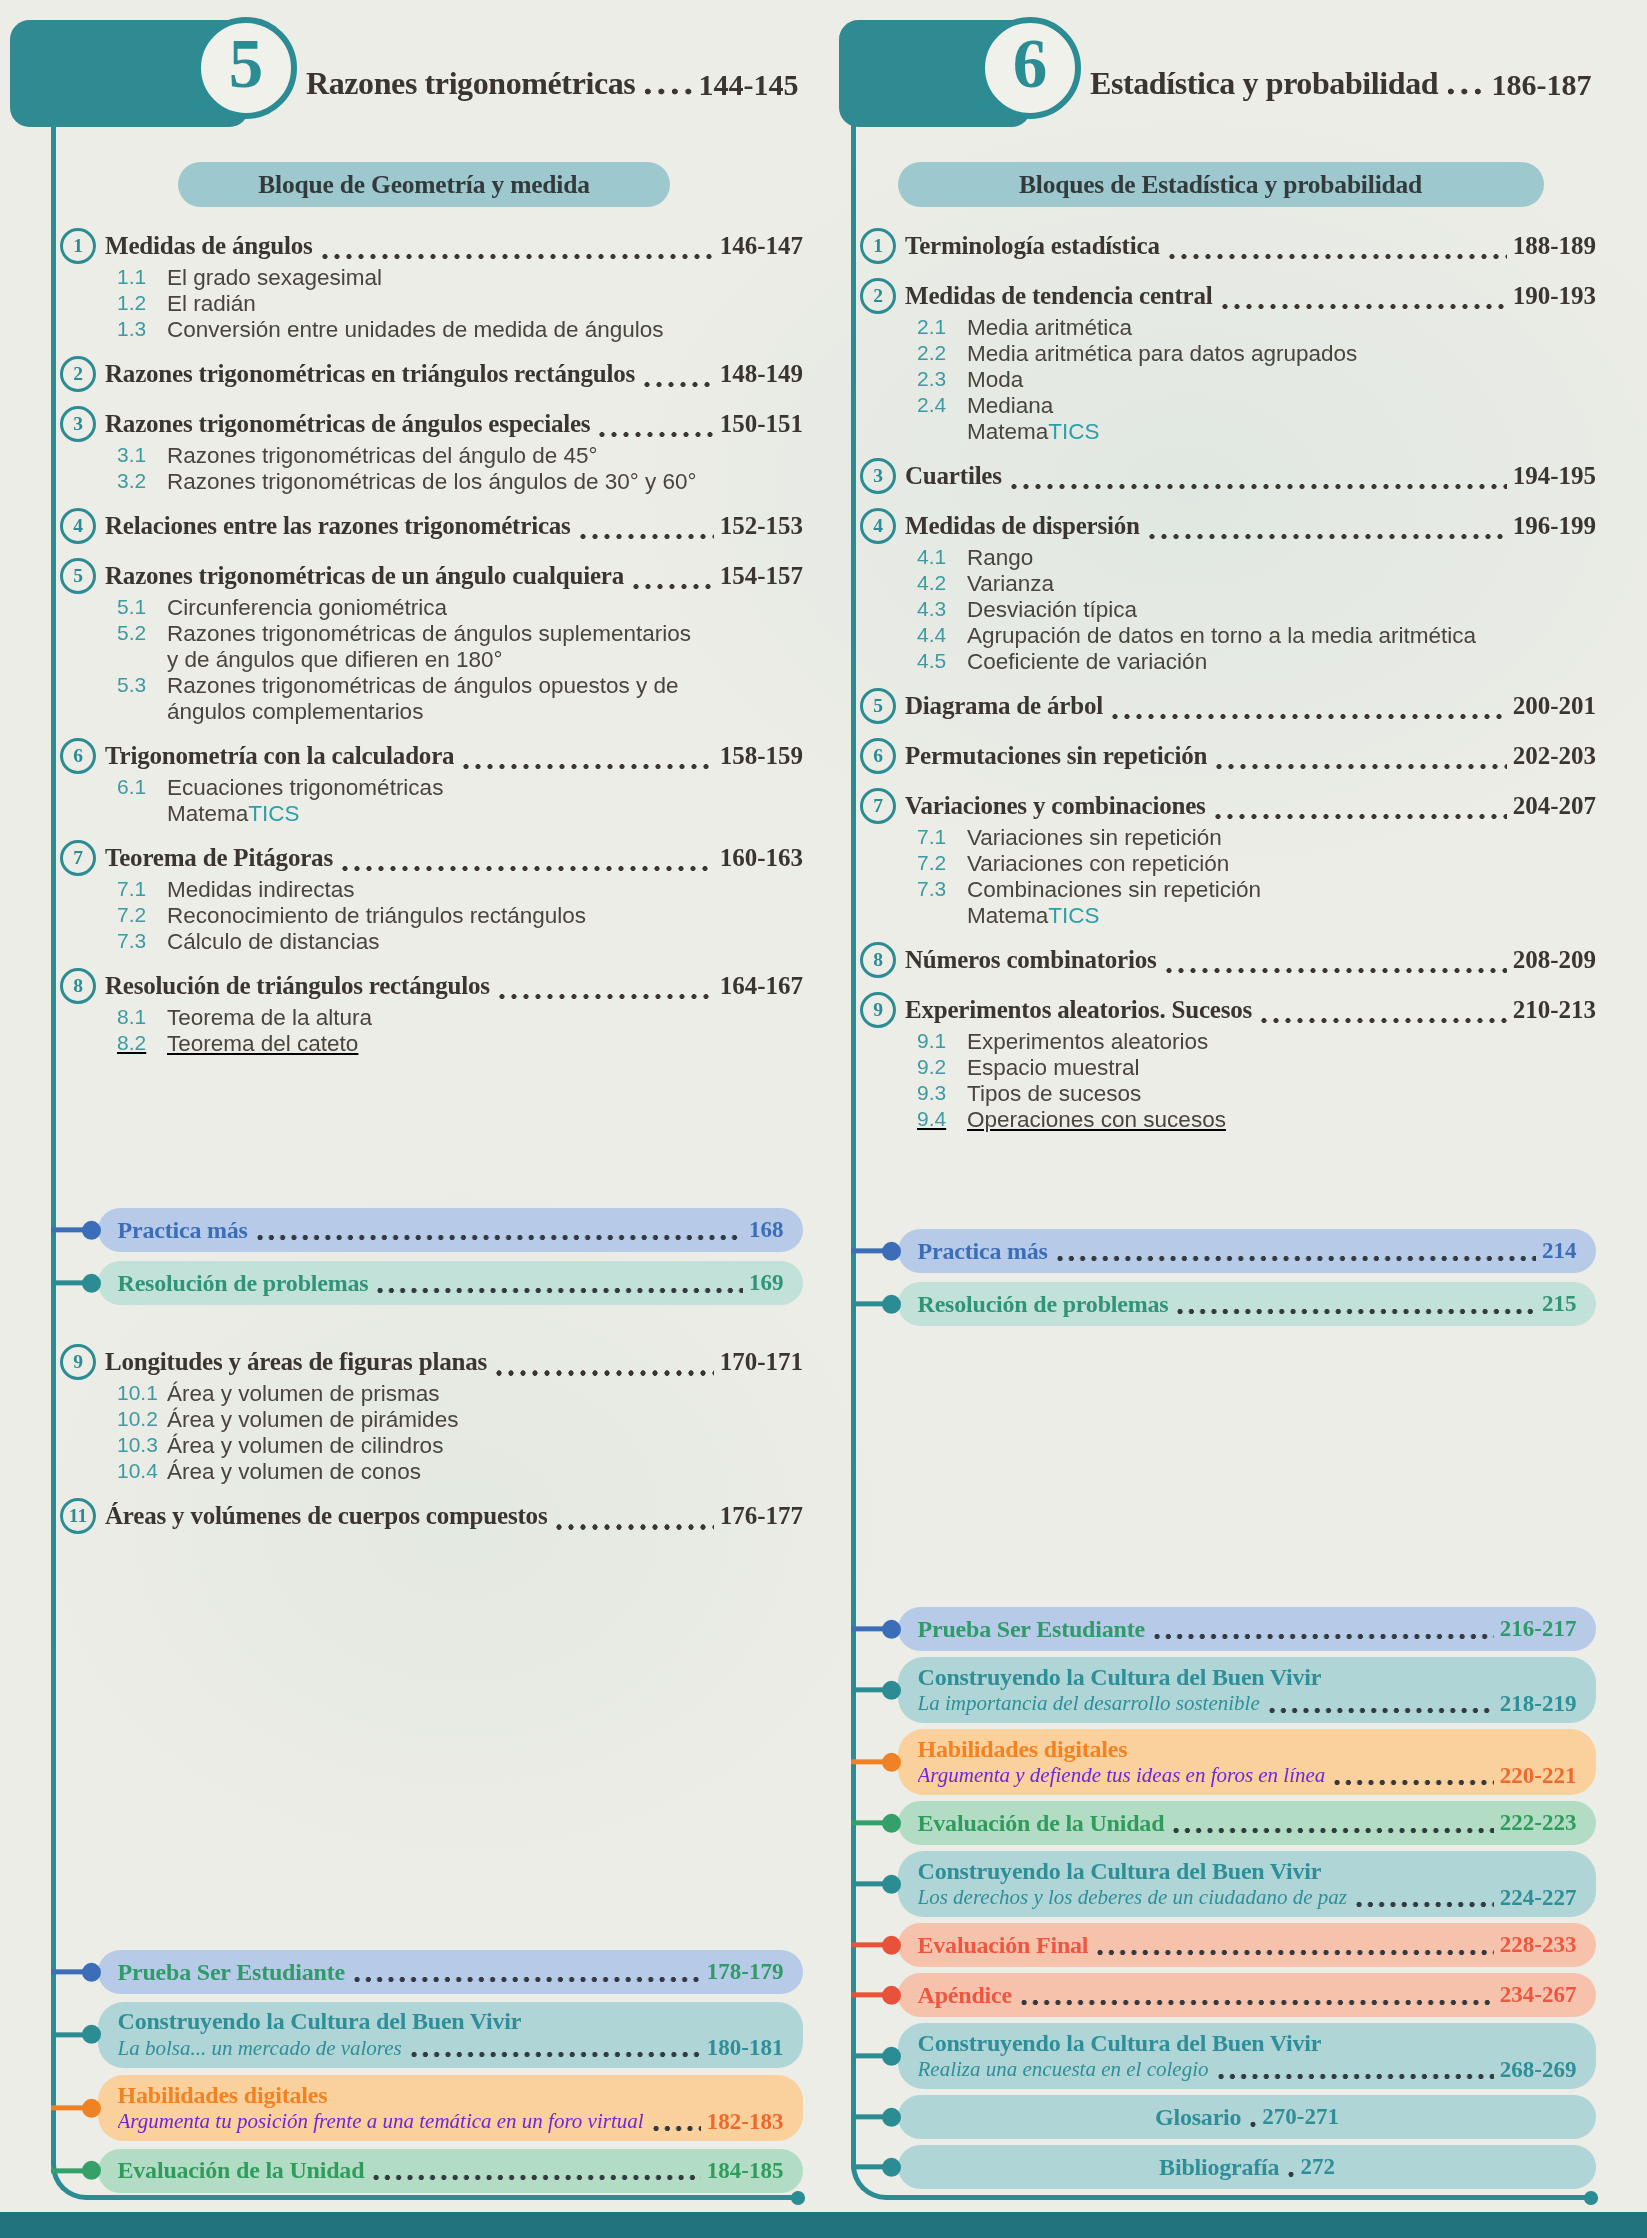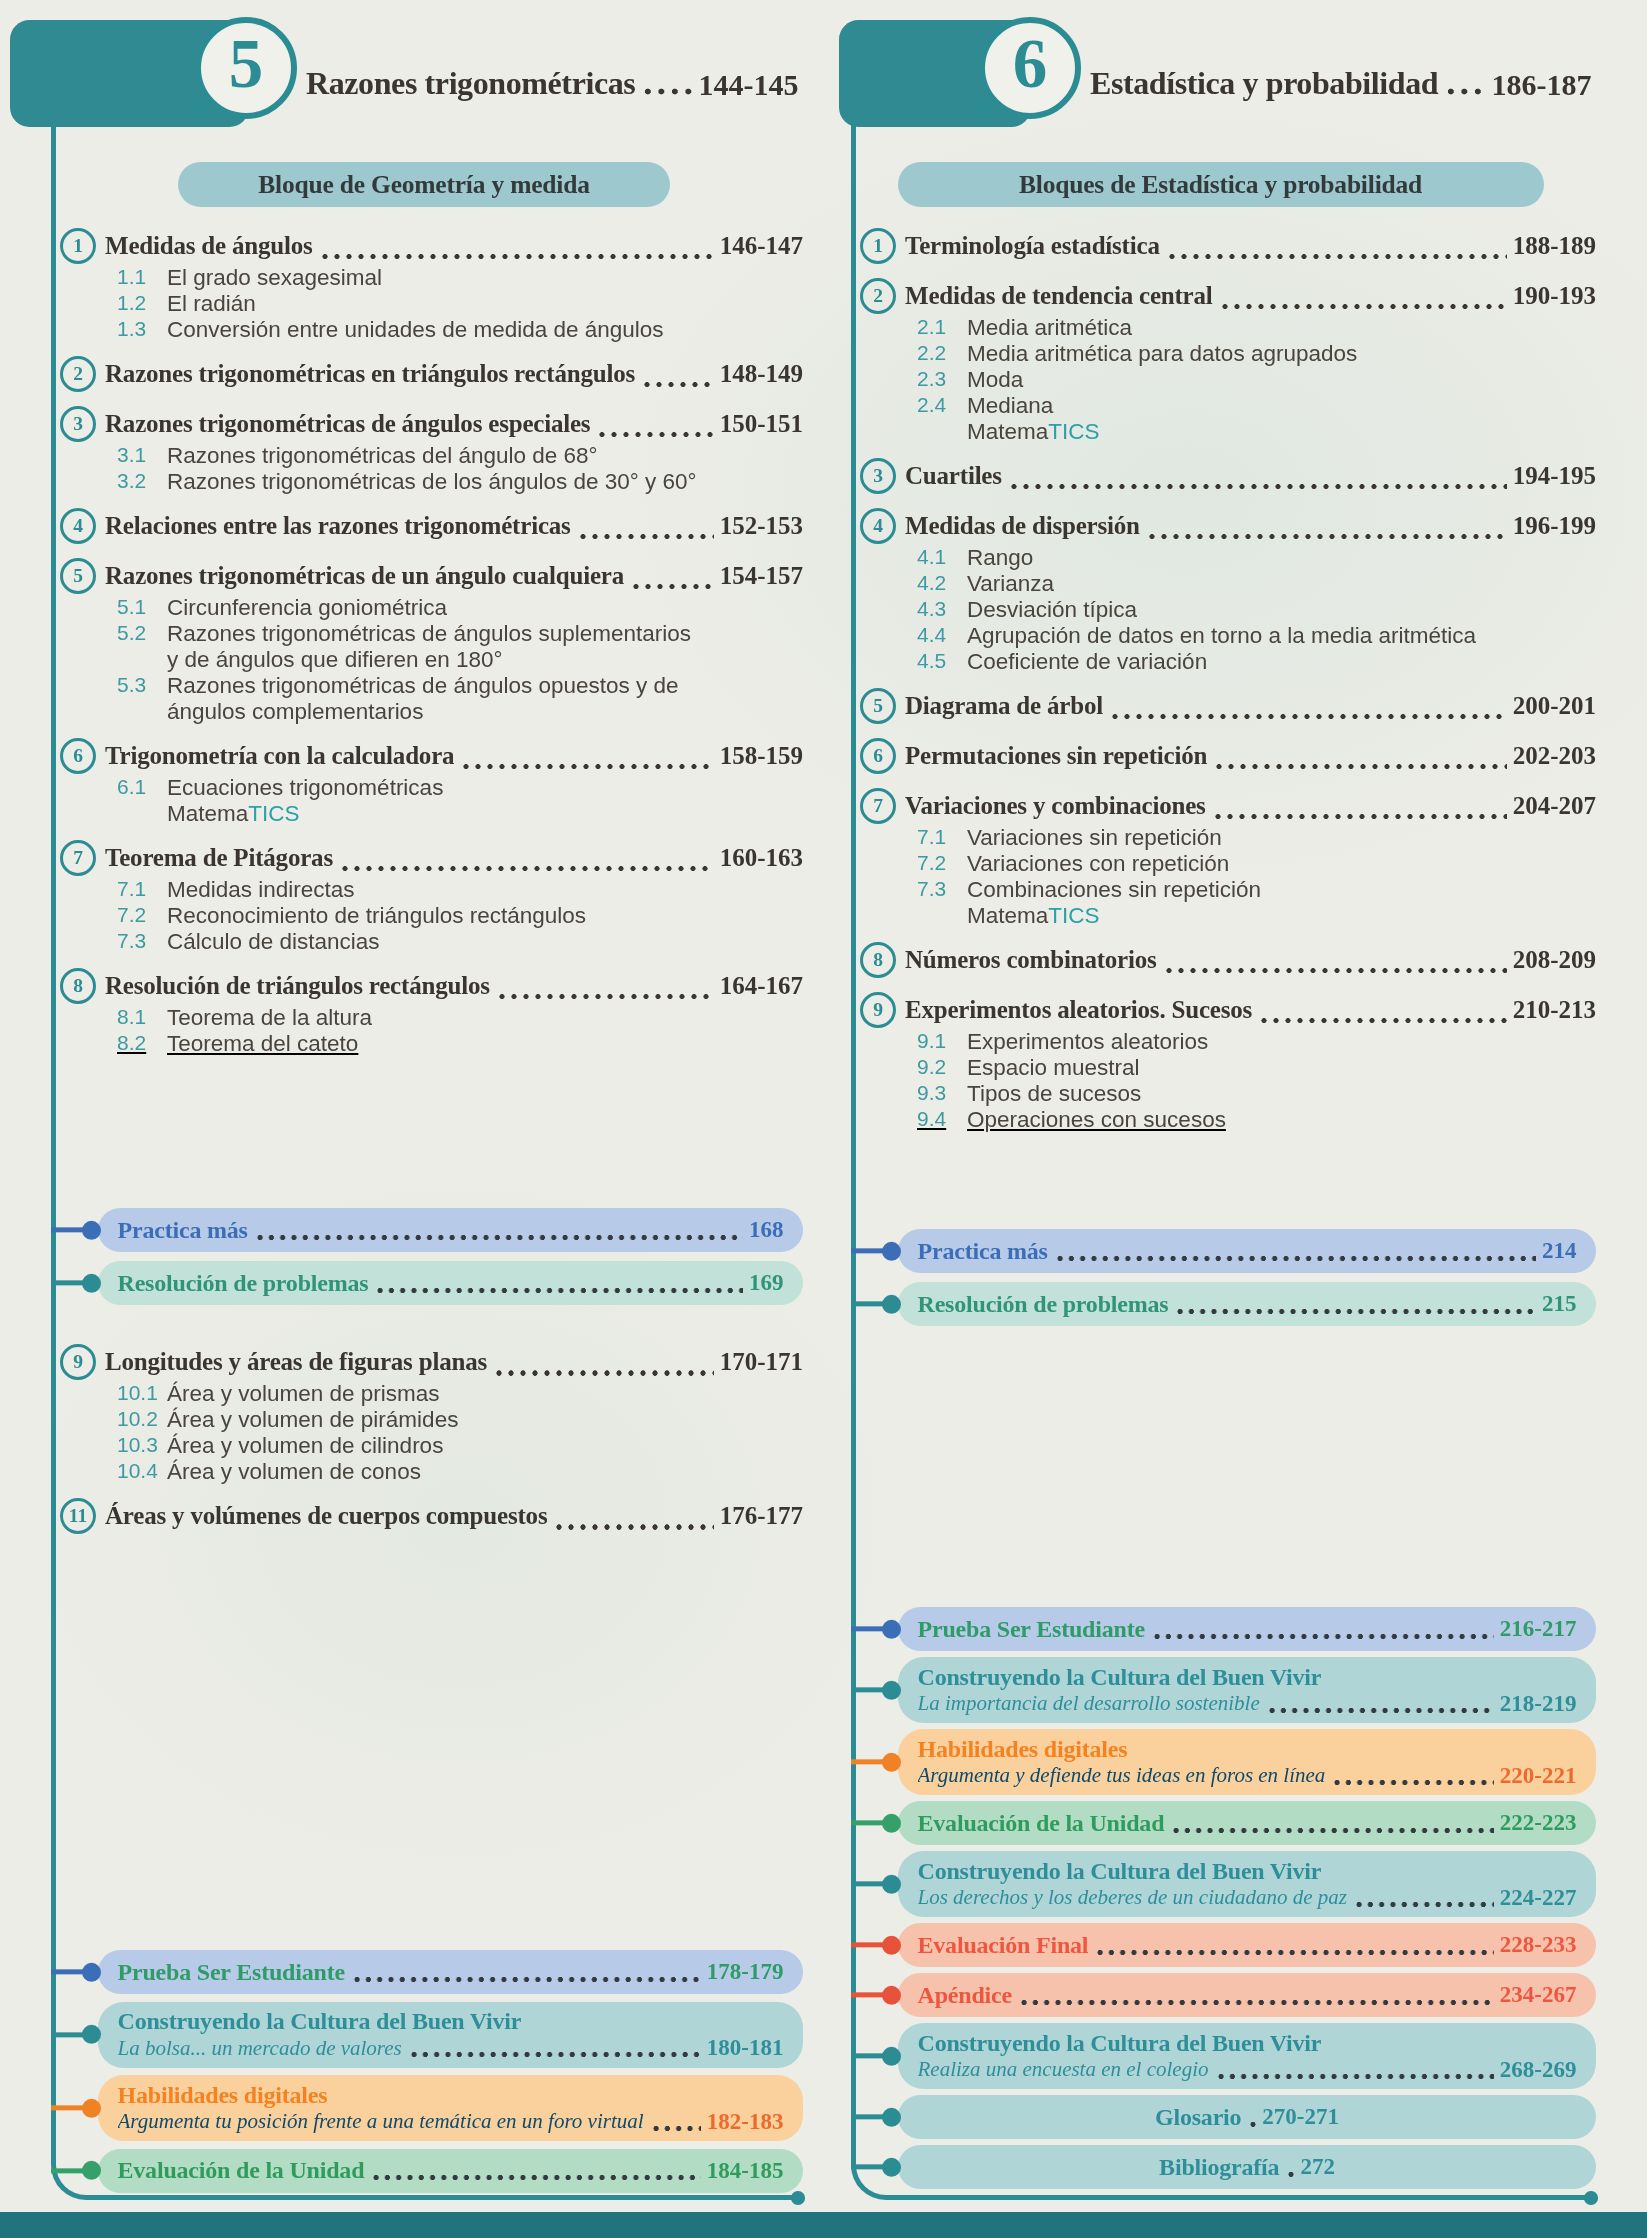--- a/index.html
+++ b/index.html
@@ -100,21 +100,21 @@
   .connector{position:absolute;left:-47px;top:50%;transform:translateY(-50%);
     width:47px;height:5.3px;background:var(--c);}
   .connector-dot{position:absolute;right:-3px;top:50%;transform:translateY(-50%);
     width:19px;height:19px;border-radius:50%;background:var(--c);}
 
   .bar.blue{background:#b7cbe9;--c:#3c6eb8;color:#3c6eb8;}
   .bar.resol{background:#c2e1d8;--c:#2b8c94;color:#2f9478;}
   .bar.prueba{background:#b7cbe9;--c:#3c6eb8;color:#2f9c68;}
   .bar.construyendo{background:#b0d5d7;--c:#2b8c94;color:#2e8f99;}
   .bar.habilidades{background:#fad09c;--c:#f08226;color:#f58220;}
-  .bar.habilidades .bar-subtitle{color:#0c4a6e;}
+  .bar.habilidades .bar-subtitle{color:#6d28d9;}
   .bar.habilidades .bar-pages{color:#ee6a2c;}
   .bar.evaluacion{background:#b2ddc4;--c:#36a06b;color:#2f9c5e;}
   .bar.final,.bar.apendice{background:#f7c2ab;--c:#e8523a;color:#ee5640;}
   .bar.glosario,.bar.bibliografia{background:#b0d5d7;--c:#2b8c94;color:#2e8f99;align-items:center;}
 </style>
 </head>
 <body>
 
 <div class="page">
 
@@ -164,21 +164,21 @@
         <div class="sec-row">
     <span class="sec-circle">
       <span class="sec-num">3</span>
     </span>
     <span class="sec-title">Razones trigonométricas de ángulos especiales</span>
     <span class="dots"></span>
     <span class="sec-pages">150-151</span>
   </div>
         <div class="sub-row">
     <span class="sub-num">3.1</span>
-    <span class="sub-text">Razones trigonométricas del ángulo de 68°</span>
+    <span class="sub-text">Razones trigonométricas del ángulo de 45°</span>
   </div>
         <div class="sub-row">
     <span class="sub-num">3.2</span>
     <span class="sub-text">Razones trigonométricas de los ángulos de 30° y 60°</span>
   </div>
         <div class="sec-row">
     <span class="sec-circle">
       <span class="sec-num">4</span>
     </span>
     <span class="sec-title">Relaciones entre las razones trigonométricas</span>

